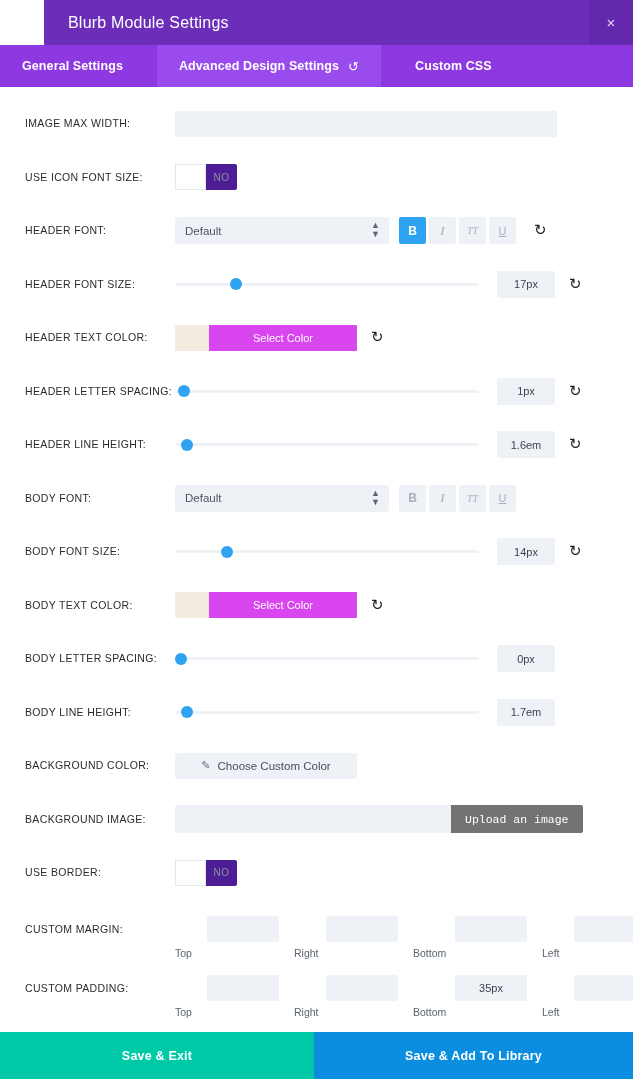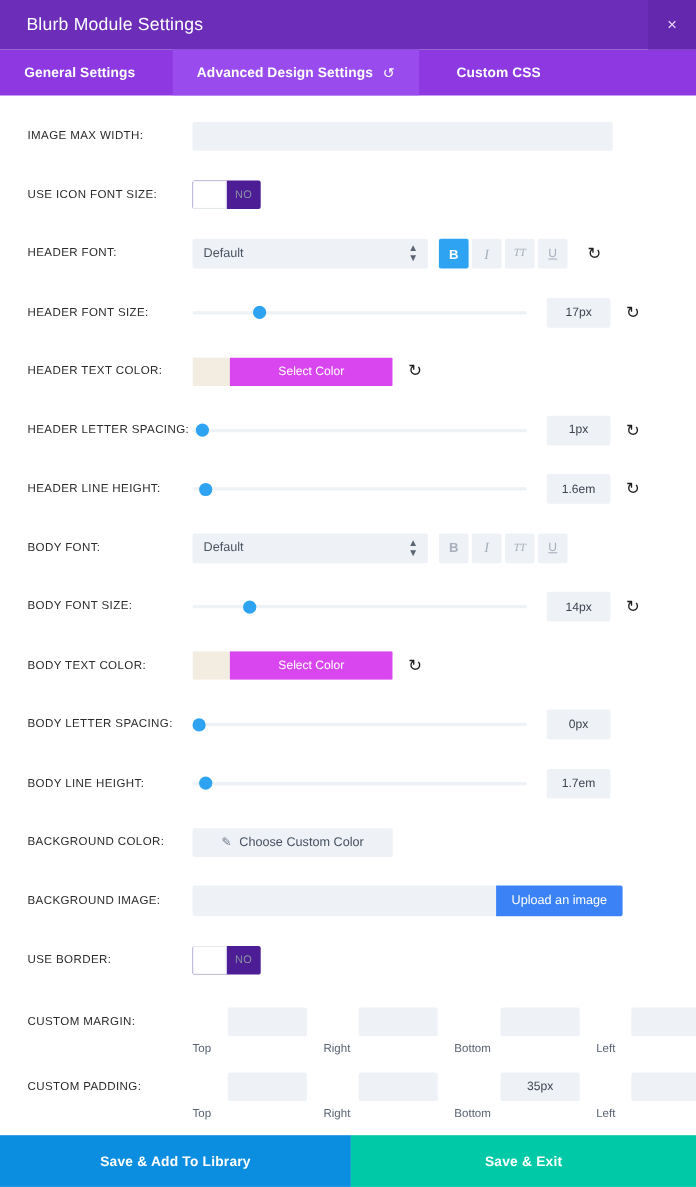--- a/index.html
+++ b/index.html
@@ -21,20 +21,21 @@
 
   
   .titlebar {
     height: 45px;
     background: #6c2eb9;
     display: flex;
     align-items: center;
     padding: 0 0 0 24px;
     position: relative;
     flex: 0 0 45px;
+    margin-left: 44px;
   }
   .title {
     color: #ffffff;
     font-size: 16px;
     font-weight: 400;
     letter-spacing: .2px;
   }
   .close-btn {
     position: absolute;
     right: 0; top: 0;
@@ -271,28 +272,29 @@
   
   .uploadwrap { display: flex; align-items: center; }
   .uploadwrap .field {
     width: 276px;
     height: 28px;
     background: #eef1f6;
     border-radius: 2px 0 0 2px;
   }
   .uploadbtn {
     height: 28px;
-    background: #3b82f6;
+    background: #737373;
     color: #ffffff;
     font-size: 11.5px;
     display: flex;
     align-items: center;
     padding: 0 14px;
     cursor: pointer;
     border-radius: 0 2px 2px 0;
+    font-family: Liberation Mono, monospace;
   }
 
   
   .spacing { display: flex; align-items: center; }
   .sp-item { display: flex; align-items: center; }
   .sp-label {
     font-size: 10.5px;
     color: #5a6472;
     width: 32px;
     flex: 0 0 32px;
@@ -585,17 +587,17 @@
             <span class="sp-input" style="margin-right:0"></span>
           </div>
         </div>
         <span class="reset" style="margin-left:14px">↺</span>
       </div>
     </div>
 
   </div>
 
   <div class="footer">
+    <div class="fbtn-save fbtn-exit">Save &amp; Exit</div>
     <div class="fbtn-save fbtn-library">Save &amp; Add To Library</div>
-    <div class="fbtn-save fbtn-exit">Save &amp; Exit</div>
   </div>
 
 </div>
 
 </body></html>

